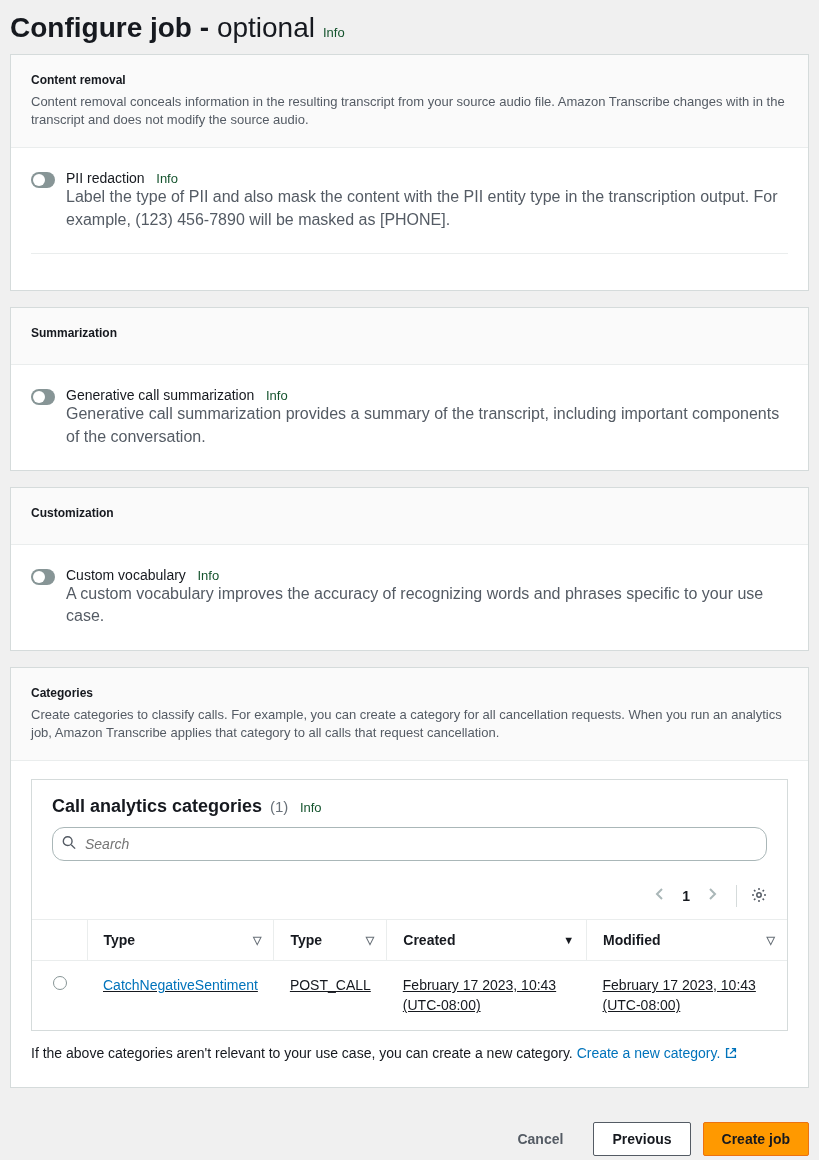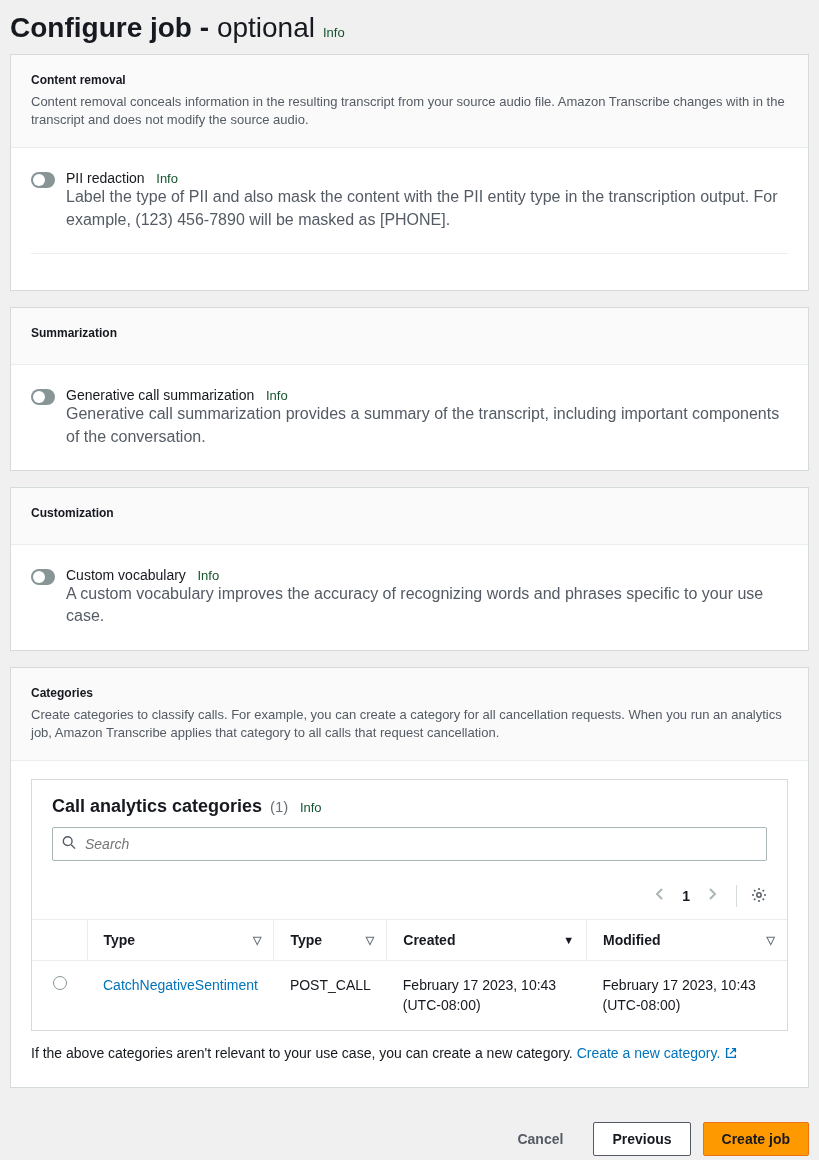--- a/index.html
+++ b/index.html
@@ -18,34 +18,34 @@
 .toggle { width: 24px; height: 16px; background: #879596; border-radius: 8px; position: relative; flex-shrink: 0; cursor: pointer; margin-top: 2px; }
 .toggle::after { content: ""; position: absolute; width: 12px; height: 12px; background: #fff; border-radius: 50%; top: 2px; left: 2px; }
 .toggle-content { flex: 1; }
 .toggle-label { font-size: 14px; font-weight: 400; color: #16191f; display: inline; }
 .toggle-desc { color: #545b64; font-size: 16px; line-height: 1.4; }
 .inner-panel { border: 1px solid #d5dbdb; margin-bottom: 14px; }
 .inner-header { padding: 16px 20px 12px; }
 .inner-title { font-size: 18px; font-weight: 700; display: inline; }
 .inner-count { color: #687078; font-size: 15px; font-weight: 400; }
 .search-wrap { position: relative; margin-top: 10px; }
-.search-input { width: 100%; padding: 8px 10px 8px 32px; border: 1px solid #aab7b8; border-radius: 2px; font-size: 14px; font-style: italic; color: #687078; }
+.search-input { width: 100%; padding: 8px 10px 8px 32px; border: 1px solid #aab7b8; border-radius: 12px; font-size: 14px; font-style: italic; color: #687078; }
 .search-icon { position: absolute; left: 10px; top: 50%; transform: translateY(-50%); color: #545b64; }
 .pager-row { display: flex; justify-content: flex-end; align-items: center; gap: 14px; padding: 10px 20px; }
 .pager-arrow { color: #aab7b8; cursor: pointer; font-size: 16px; padding: 4px; }
 .pager-num { font-weight: 700; color: #16191f; }
 .pager-sep { width: 1px; height: 22px; background: #d5dbdb; }
 .gear-icon { color: #545b64; cursor: pointer; }
 table { width: 100%; border-collapse: collapse; }
 th { text-align: left; font-weight: 700; font-size: 14px; padding: 12px 16px; border-top: 1px solid #eaeded; border-bottom: 1px solid #eaeded; position: relative; }
 th .sort-icon { position: absolute; right: 12px; top: 50%; transform: translateY(-50%); color: #687078; font-size: 11px; }
 th .sort-icon.active { color: #16191f; }
 th:first-child { width: 55px; border-left: none; }
 th:not(:first-child) { border-left: 1px solid #eaeded; }
-td { padding: 14px 16px; font-size: 14px; vertical-align: top; line-height: 1.45; }
+td { padding: 14px 16px; font-size: 14px; vertical-align: top; line-height: 1.45; text-decoration: underline; }
 td:first-child { text-align: center; }
 .radio { width: 14px; height: 14px; border: 1px solid #879596; border-radius: 50%; display: inline-block; cursor: pointer; }
 .link { color: #0073bb; cursor: pointer; }
 .footer-text { font-size: 14px; color: #16191f; padding: 0 0 6px; }
 .ext-icon { display: inline-block; vertical-align: -2px; margin-left: 4px; }
 .btn-row { display: flex; justify-content: flex-end; gap: 12px; padding: 18px 0 6px; align-items: center; }
 .btn { padding: 8px 18px; border-radius: 2px; font-size: 14px; font-weight: 700; cursor: pointer; border: none; }
 .btn-link { background: none; color: #545b64; }
 .btn-outline { background: #fff; border: 1px solid #545b64; color: #16191f; }
 .btn-primary { background: #ff9900; border: 1px solid #ec7211; color: #16191f; }

